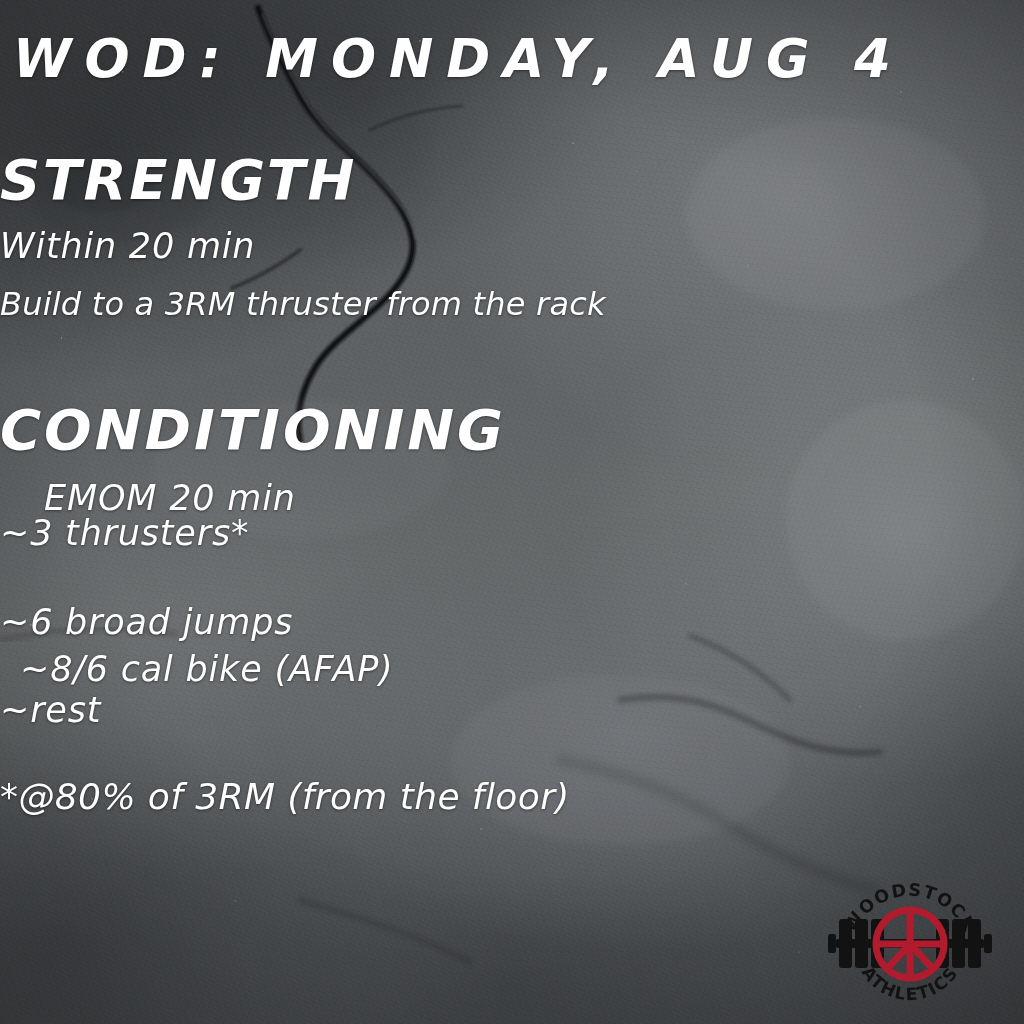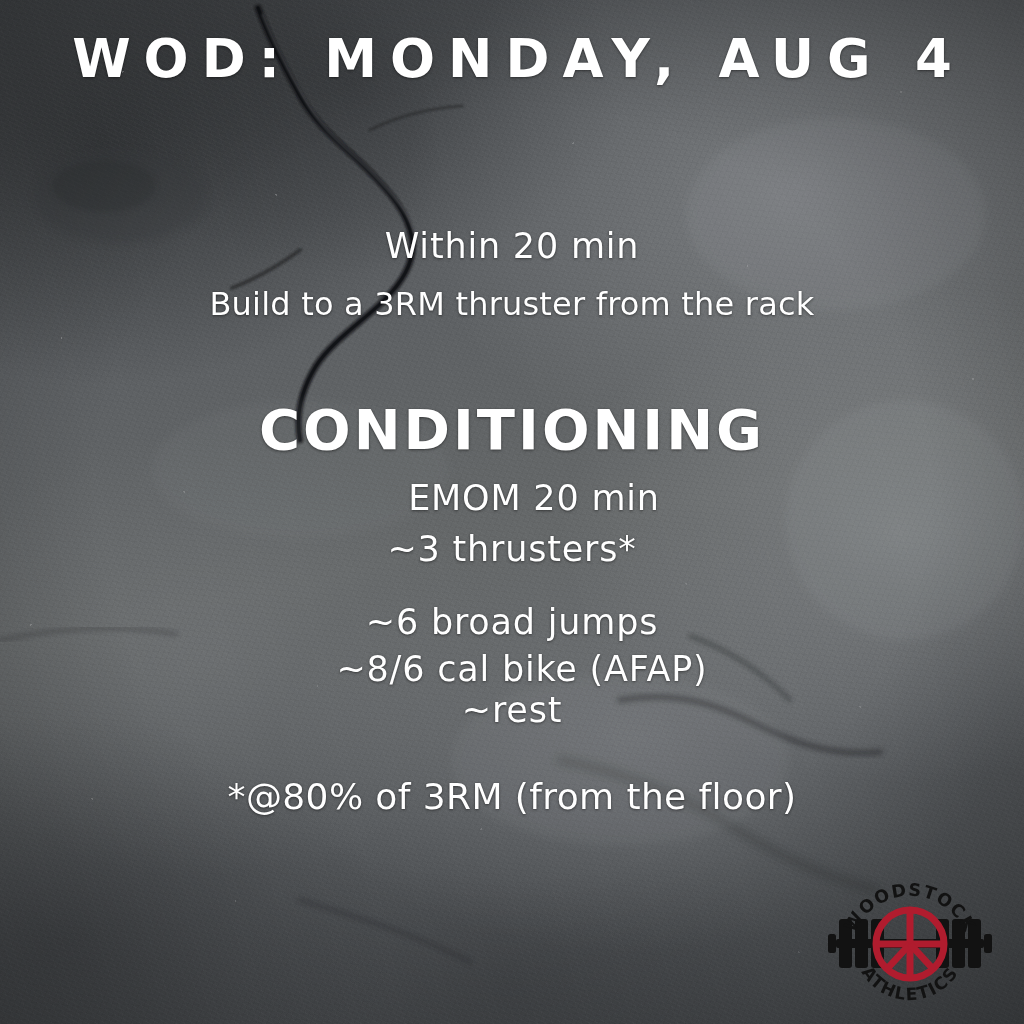--- a/index.html
+++ b/index.html
@@ -77,22 +77,23 @@
   
   .tex-vig {
     background:
       radial-gradient(ellipse 78% 72% at 50% 48%, rgba(0,0,0,0) 52%, rgba(0,0,0,.30) 100%);
   }
 
   
   #content {
     position:absolute; inset:0;
     z-index:5;
-    text-align:center;
+    text-align:left;
     color:#ffffff;
+    font-style:italic;
   }
 
   .line {
     position:absolute;
     left:0; width:100%;
     white-space:nowrap;
     color:#fff;
     text-shadow:0 1px 3px rgba(0,0,0,.45), 0 0 1px rgba(0,0,0,.35);
     font-family:"DejaVu Sans", sans-serif;
     font-weight:400;
@@ -125,21 +126,21 @@
     letter-spacing:.8px;
   }
 
   #h-strength   { top:147px; }
   #s-l1         { top:226px; }
   #s-l2         { top:285px; font-size:32px; letter-spacing:.2px; }
 
   #h-cond       { top:397px; letter-spacing:3px; }
 
   #c-l0         { top:478px;padding-left:44px; }
-  #c-l1         { top:529px; }
+  #c-l1         { top:513px; }
   #c-l2         { top:594px;margin-top:8px; }
   #c-l3         { top:649px;padding-left:20px; }
   #c-l4         { top:690px; }
 
   #footnote     { top:776px; font-size:36px; letter-spacing:.4px; }
 
   
   #logo {
     position:absolute;
     right:18px;
@@ -198,20 +199,21 @@
     <ellipse cx="620" cy="760" rx="170" ry="86" fill="#929598" opacity=".12" filter="url(#blur3)"></ellipse>
     <ellipse cx="300" cy="470" rx="150" ry="70" fill="#8d9093" opacity=".10" filter="url(#blur3)"></ellipse>
   </svg>
 
   <div class="tex tex-vig"></div>
 
   <div id="content">
 
     <div class="line hand" id="title">WOD: MONDAY, AUG 4</div>
 
+    <div class="line hand heading" id="h-strength">STRENGTH</div>
 
     <div class="line hand body-line" id="s-l1">Within 20 min</div>
 
     <div class="line hand body-line" id="s-l2">Build to a 3RM thruster from the rack</div>
 
     <div class="line hand heading" id="h-cond">CONDITIONING</div>
 
     <div class="line hand body-line" id="c-l0">EMOM 20 min</div>
 
     <div class="line hand body-line" id="c-l1">~3 thrusters*</div>

